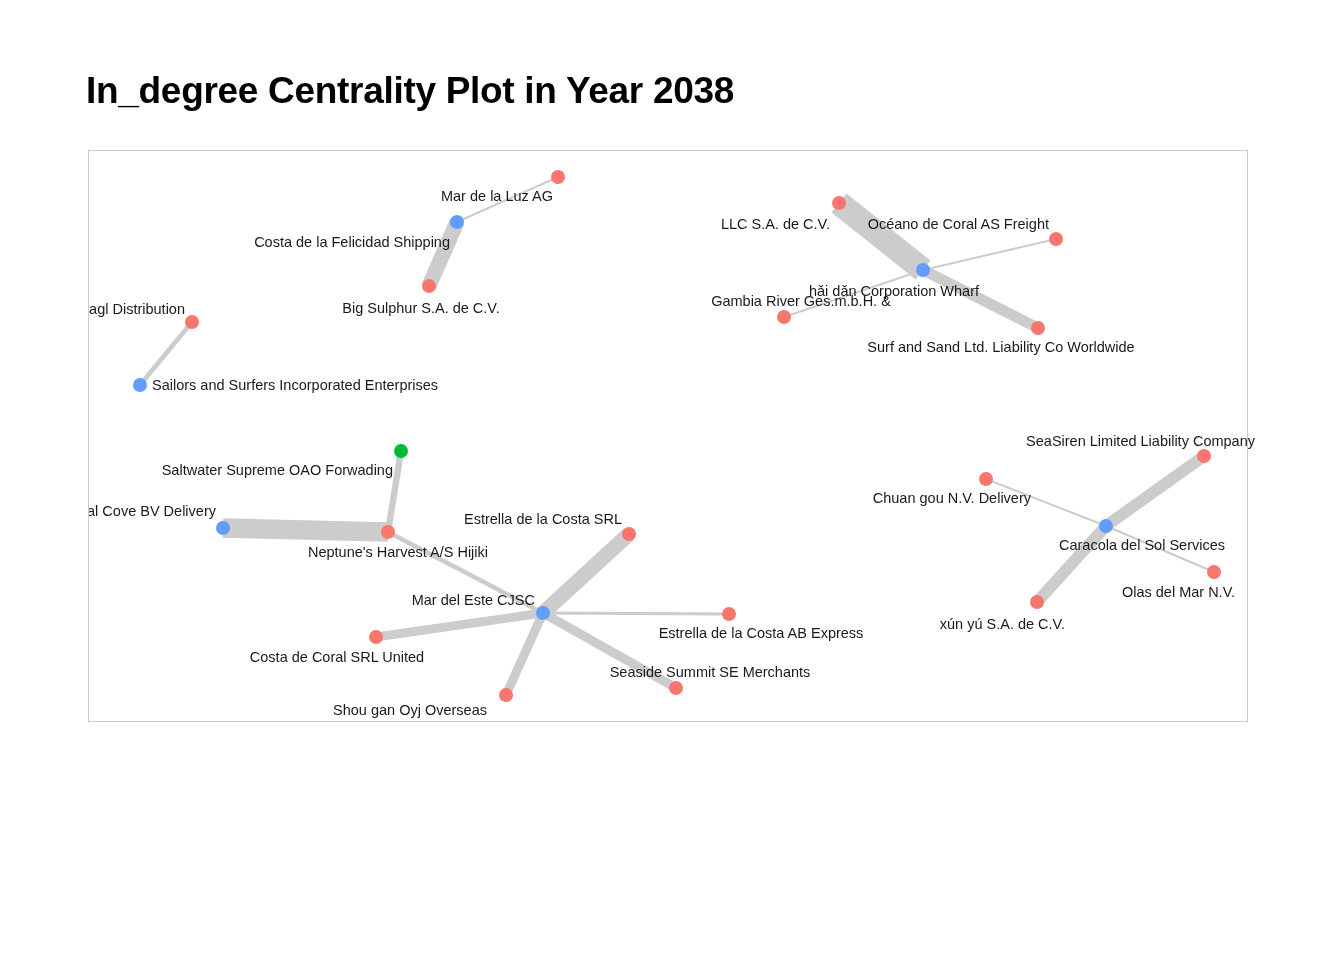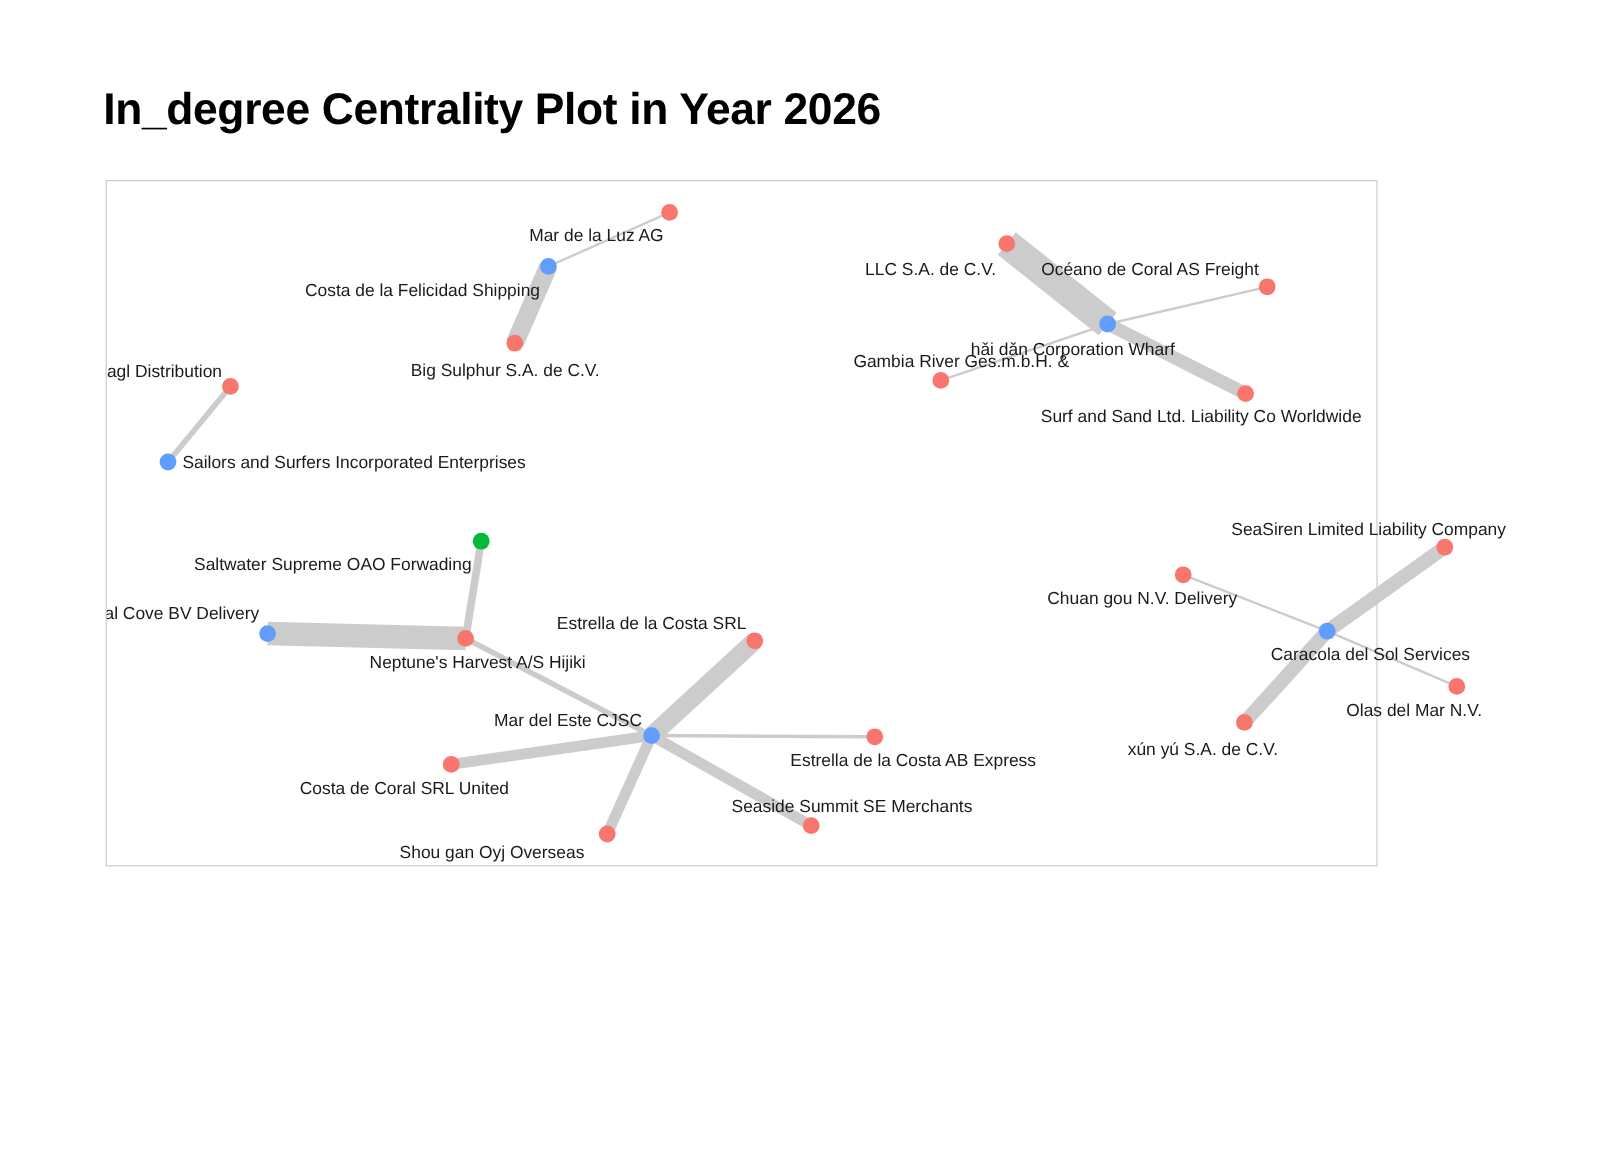--- a/index.html
+++ b/index.html
@@ -21,21 +21,21 @@
     top: 70px;
     font-size: 37px;
     font-weight: bold;
     letter-spacing: -0.3px;
     white-space: nowrap;
   }
   #graph-panel {
     position: absolute;
     left: 88px;
     top: 150px;
-    width: 1060px;
+    width: 1160px;
     height: 572px;
     border: 1px solid #cccccc;
     box-sizing: border-box;
     background: #ffffff;
   }
   #graph-svg {
     position: absolute;
     left: 0;
     top: 0;
   }
@@ -48,21 +48,21 @@
     position: absolute;
     left: 0;
     top: 740px;
     width: 1344px;
     height: 150px;
   }
 </style>
 </head>
 <body>
 
-<div id="plot-title">In_degree Centrality Plot in Year 2026</div>
+<div id="plot-title">In_degree Centrality Plot in Year 2038</div>
 
 <div id="graph-panel">
   <svg id="graph-svg" width="1176" height="572">
     <g id="edges-layer">
         <line x1="368" y1="71" x2="469" y2="26" stroke="#cccccc" stroke-width="2.00" stroke-linecap="butt"></line>
         <line x1="368" y1="71" x2="340" y2="135" stroke="#cccccc" stroke-width="15.20" stroke-linecap="butt"></line>
         <line x1="51" y1="234" x2="103" y2="171" stroke="#cccccc" stroke-width="4.64" stroke-linecap="butt"></line>
         <line x1="750" y1="52" x2="834" y2="119" stroke="#cccccc" stroke-width="24.00" stroke-linecap="butt"></line>
         <line x1="834" y1="119" x2="967" y2="88" stroke="#cccccc" stroke-width="2.00" stroke-linecap="butt"></line>
         <line x1="834" y1="119" x2="695" y2="166" stroke="#cccccc" stroke-width="2.00" stroke-linecap="butt"></line>

